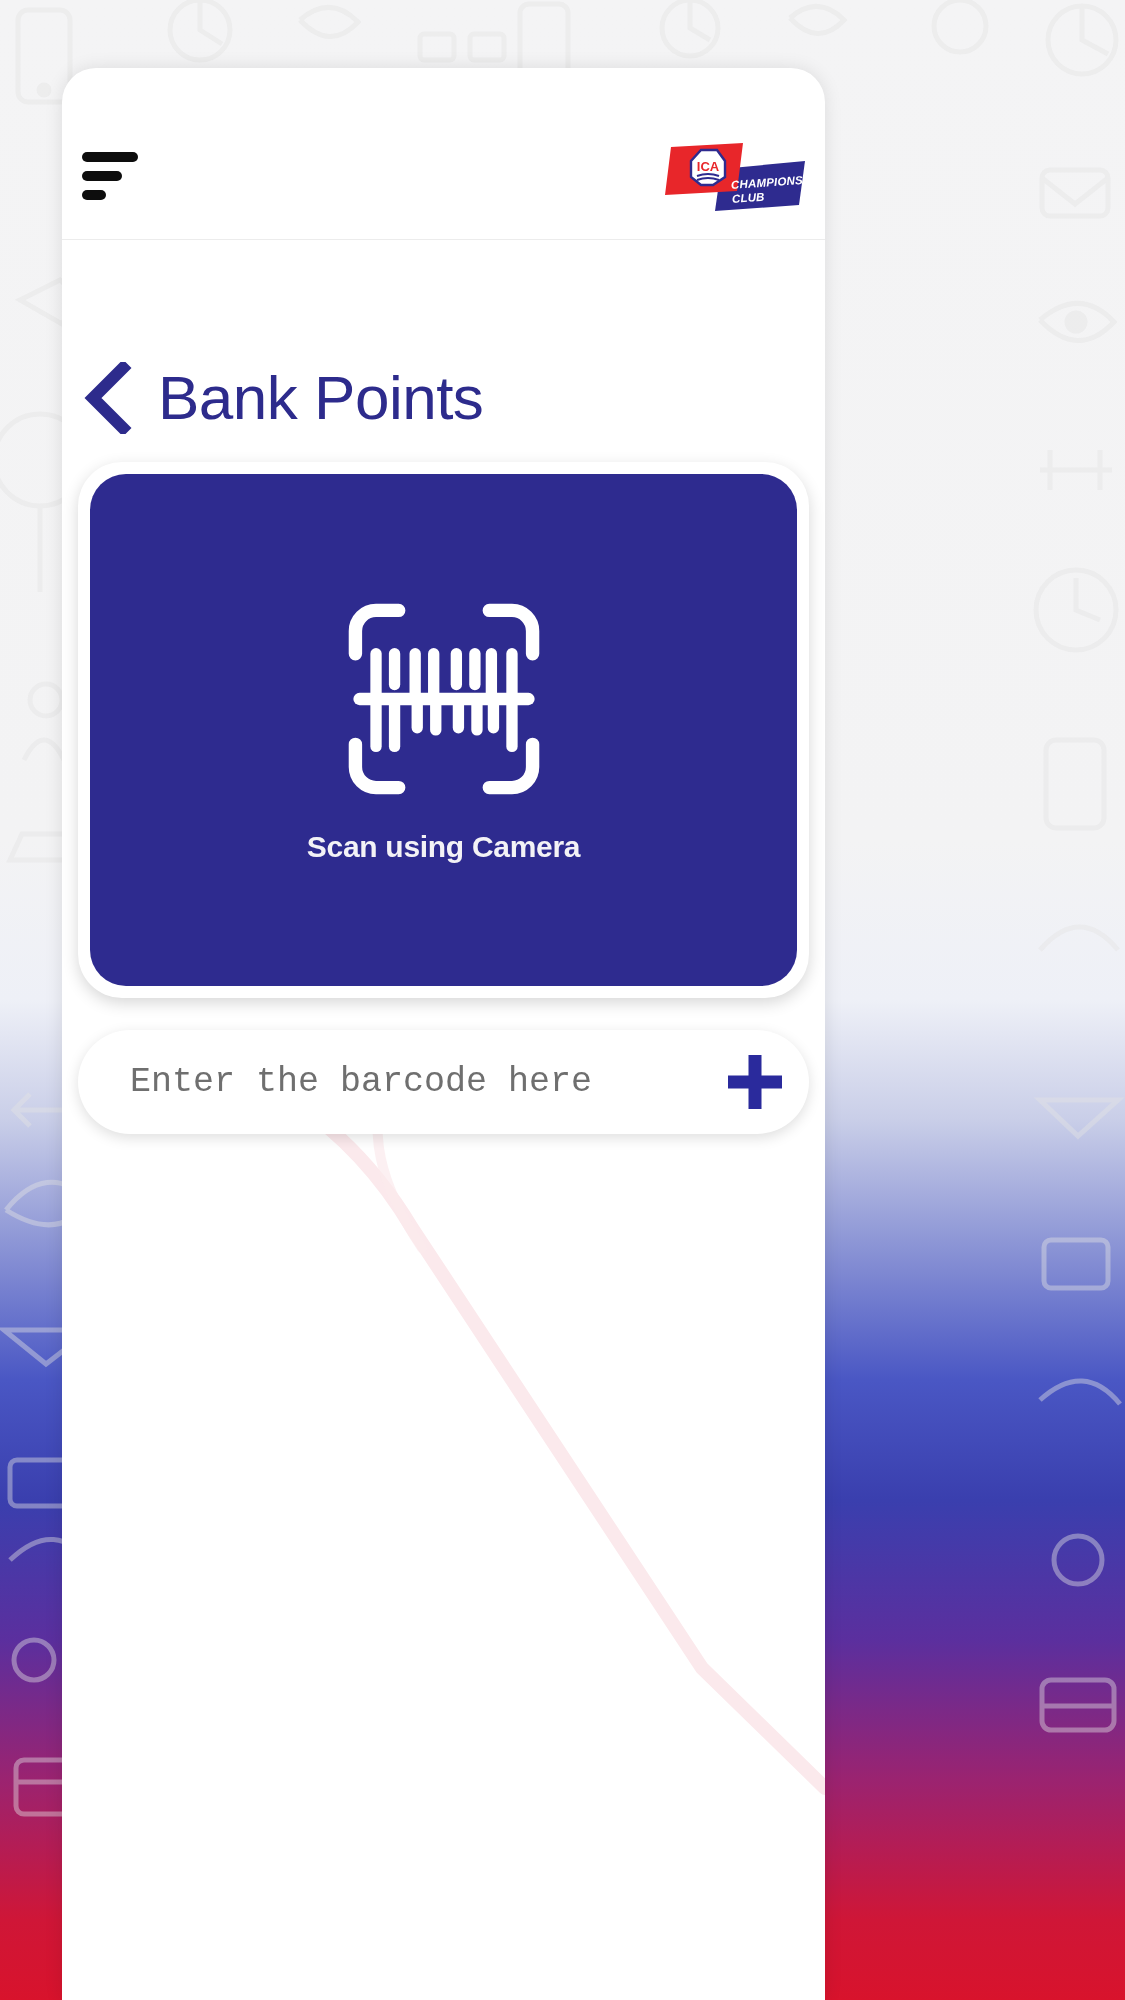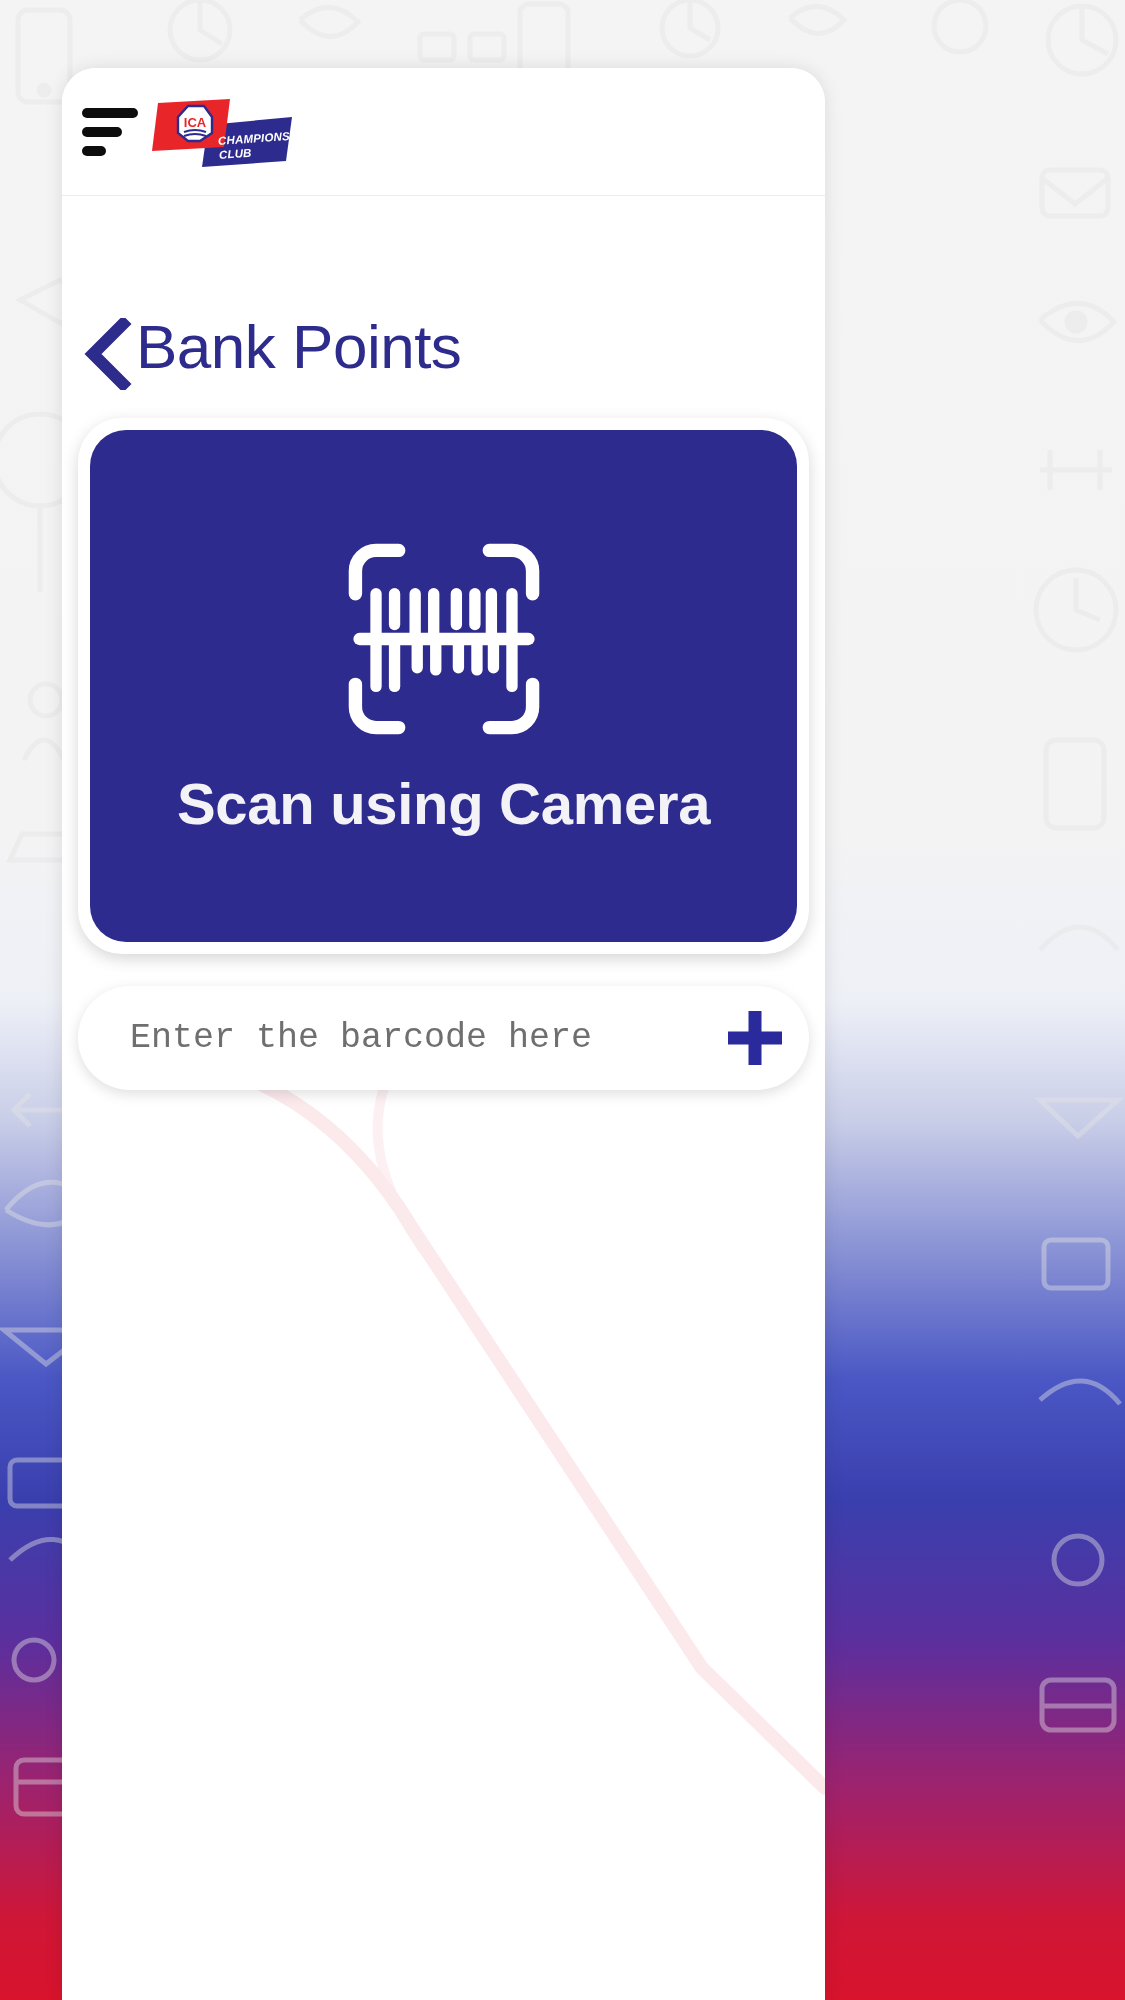--- a/index.html
+++ b/index.html
@@ -69,24 +69,25 @@
     pointer-events: none;
   }
 
   
   .app-header {
     position: relative;
     height: 128px;
     border-bottom: 1px solid #ececec;
     display: flex;
     align-items: center;
-    justify-content: flex-start;
+    justify-content: space-between;
     padding: 0 18px 0 10px;
     background: #fff;
     z-index: 3;
+    margin-top: 44px;
   }
 
   .hamburger {
     width: 74px;
     height: 74px;
     display: flex;
     flex-direction: column;
     justify-content: center;
     gap: 9px;
     padding-left: 10px;
@@ -110,21 +111,22 @@
     position: relative;
     cursor: pointer;
   }
   .brand-logo svg { width: 100%; height: 100%; display: block; }
 
   
   .title-row {
     position: relative;
     z-index: 3;
     display: flex;
-    align-items: flex-start;
+    align-items: center;
+    gap: 22px;
     padding: 120px 0 0 18px;
   }
   .back-chevron {
     width: 56px;
     height: 76px;
     display: flex;
     align-items: center;
     justify-content: center;
     cursor: pointer;
     background: none;
@@ -158,21 +160,21 @@
     flex-direction: column;
     align-items: center;
     justify-content: center;
     cursor: pointer;
   }
   .scan-icon { width: 206px; height: 206px; margin-bottom: 28px; }
   .scan-icon svg { width: 100%; height: 100%; display: block; }
 
   .scan-label {
     color: #f3f2f6;
-    font-size: 58px;
+    font-size: 30px;
     font-weight: 700;
     letter-spacing: -0.3px;
   }
 
   
   .or-text {
     position: relative;
     z-index: 3;
     text-align: center;
     margin-top: 44px;

